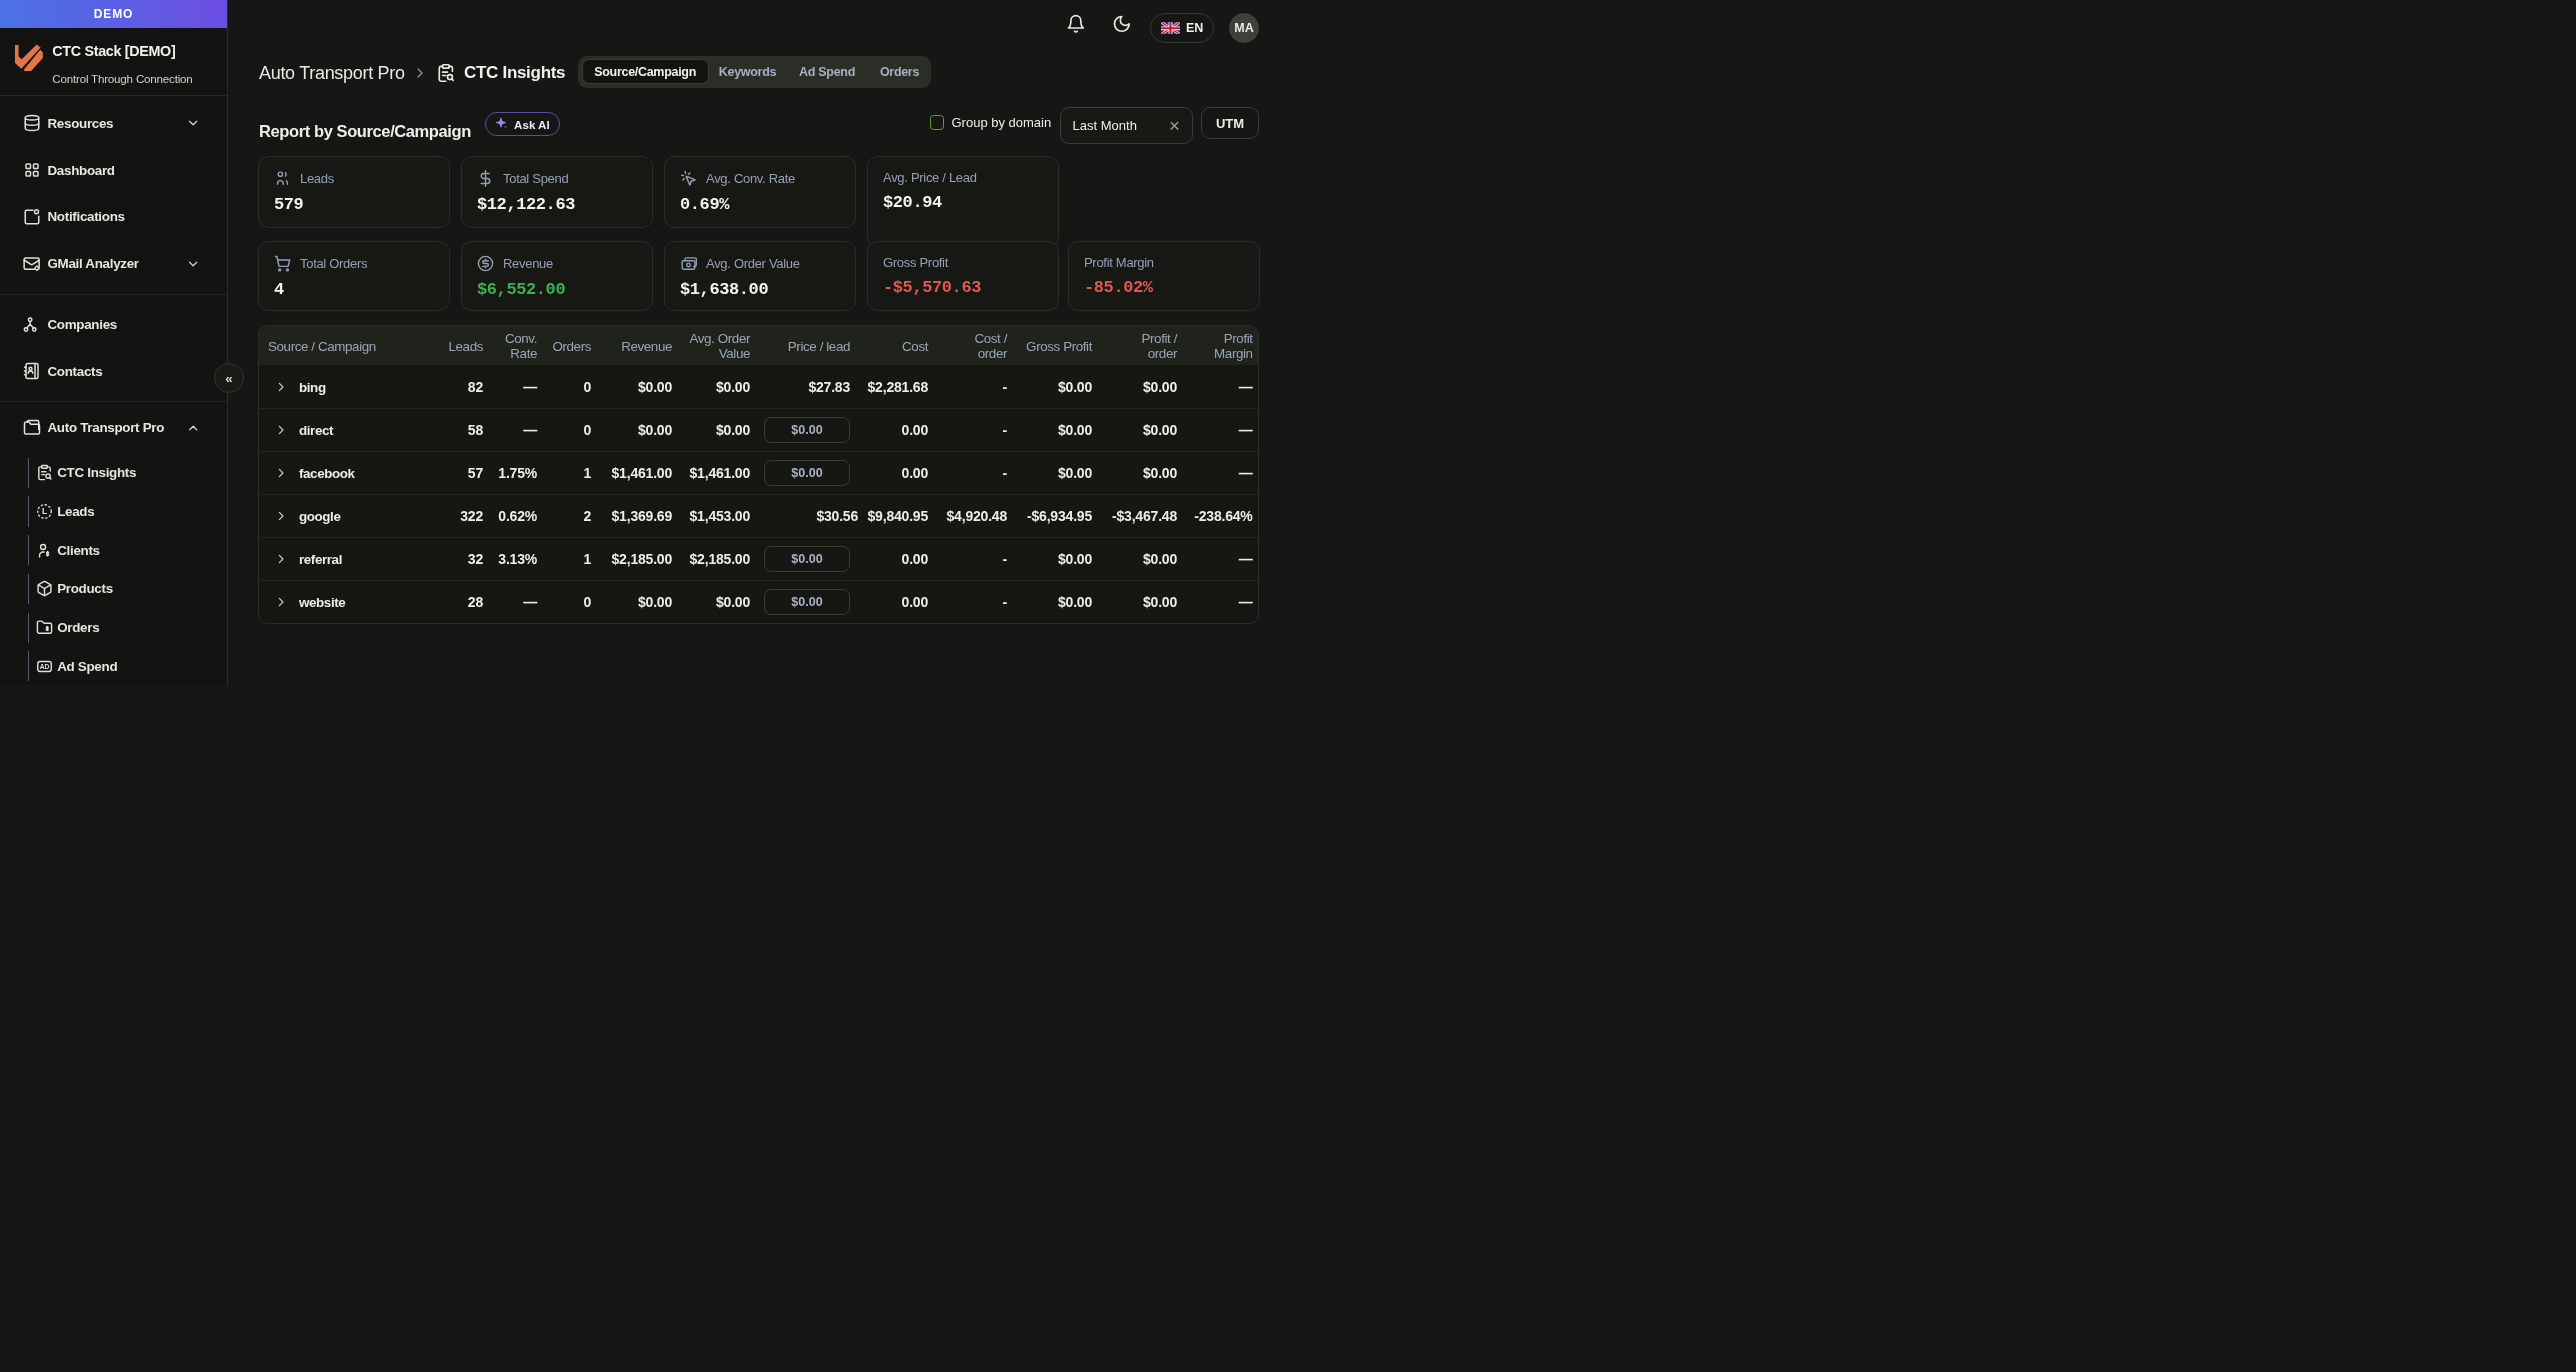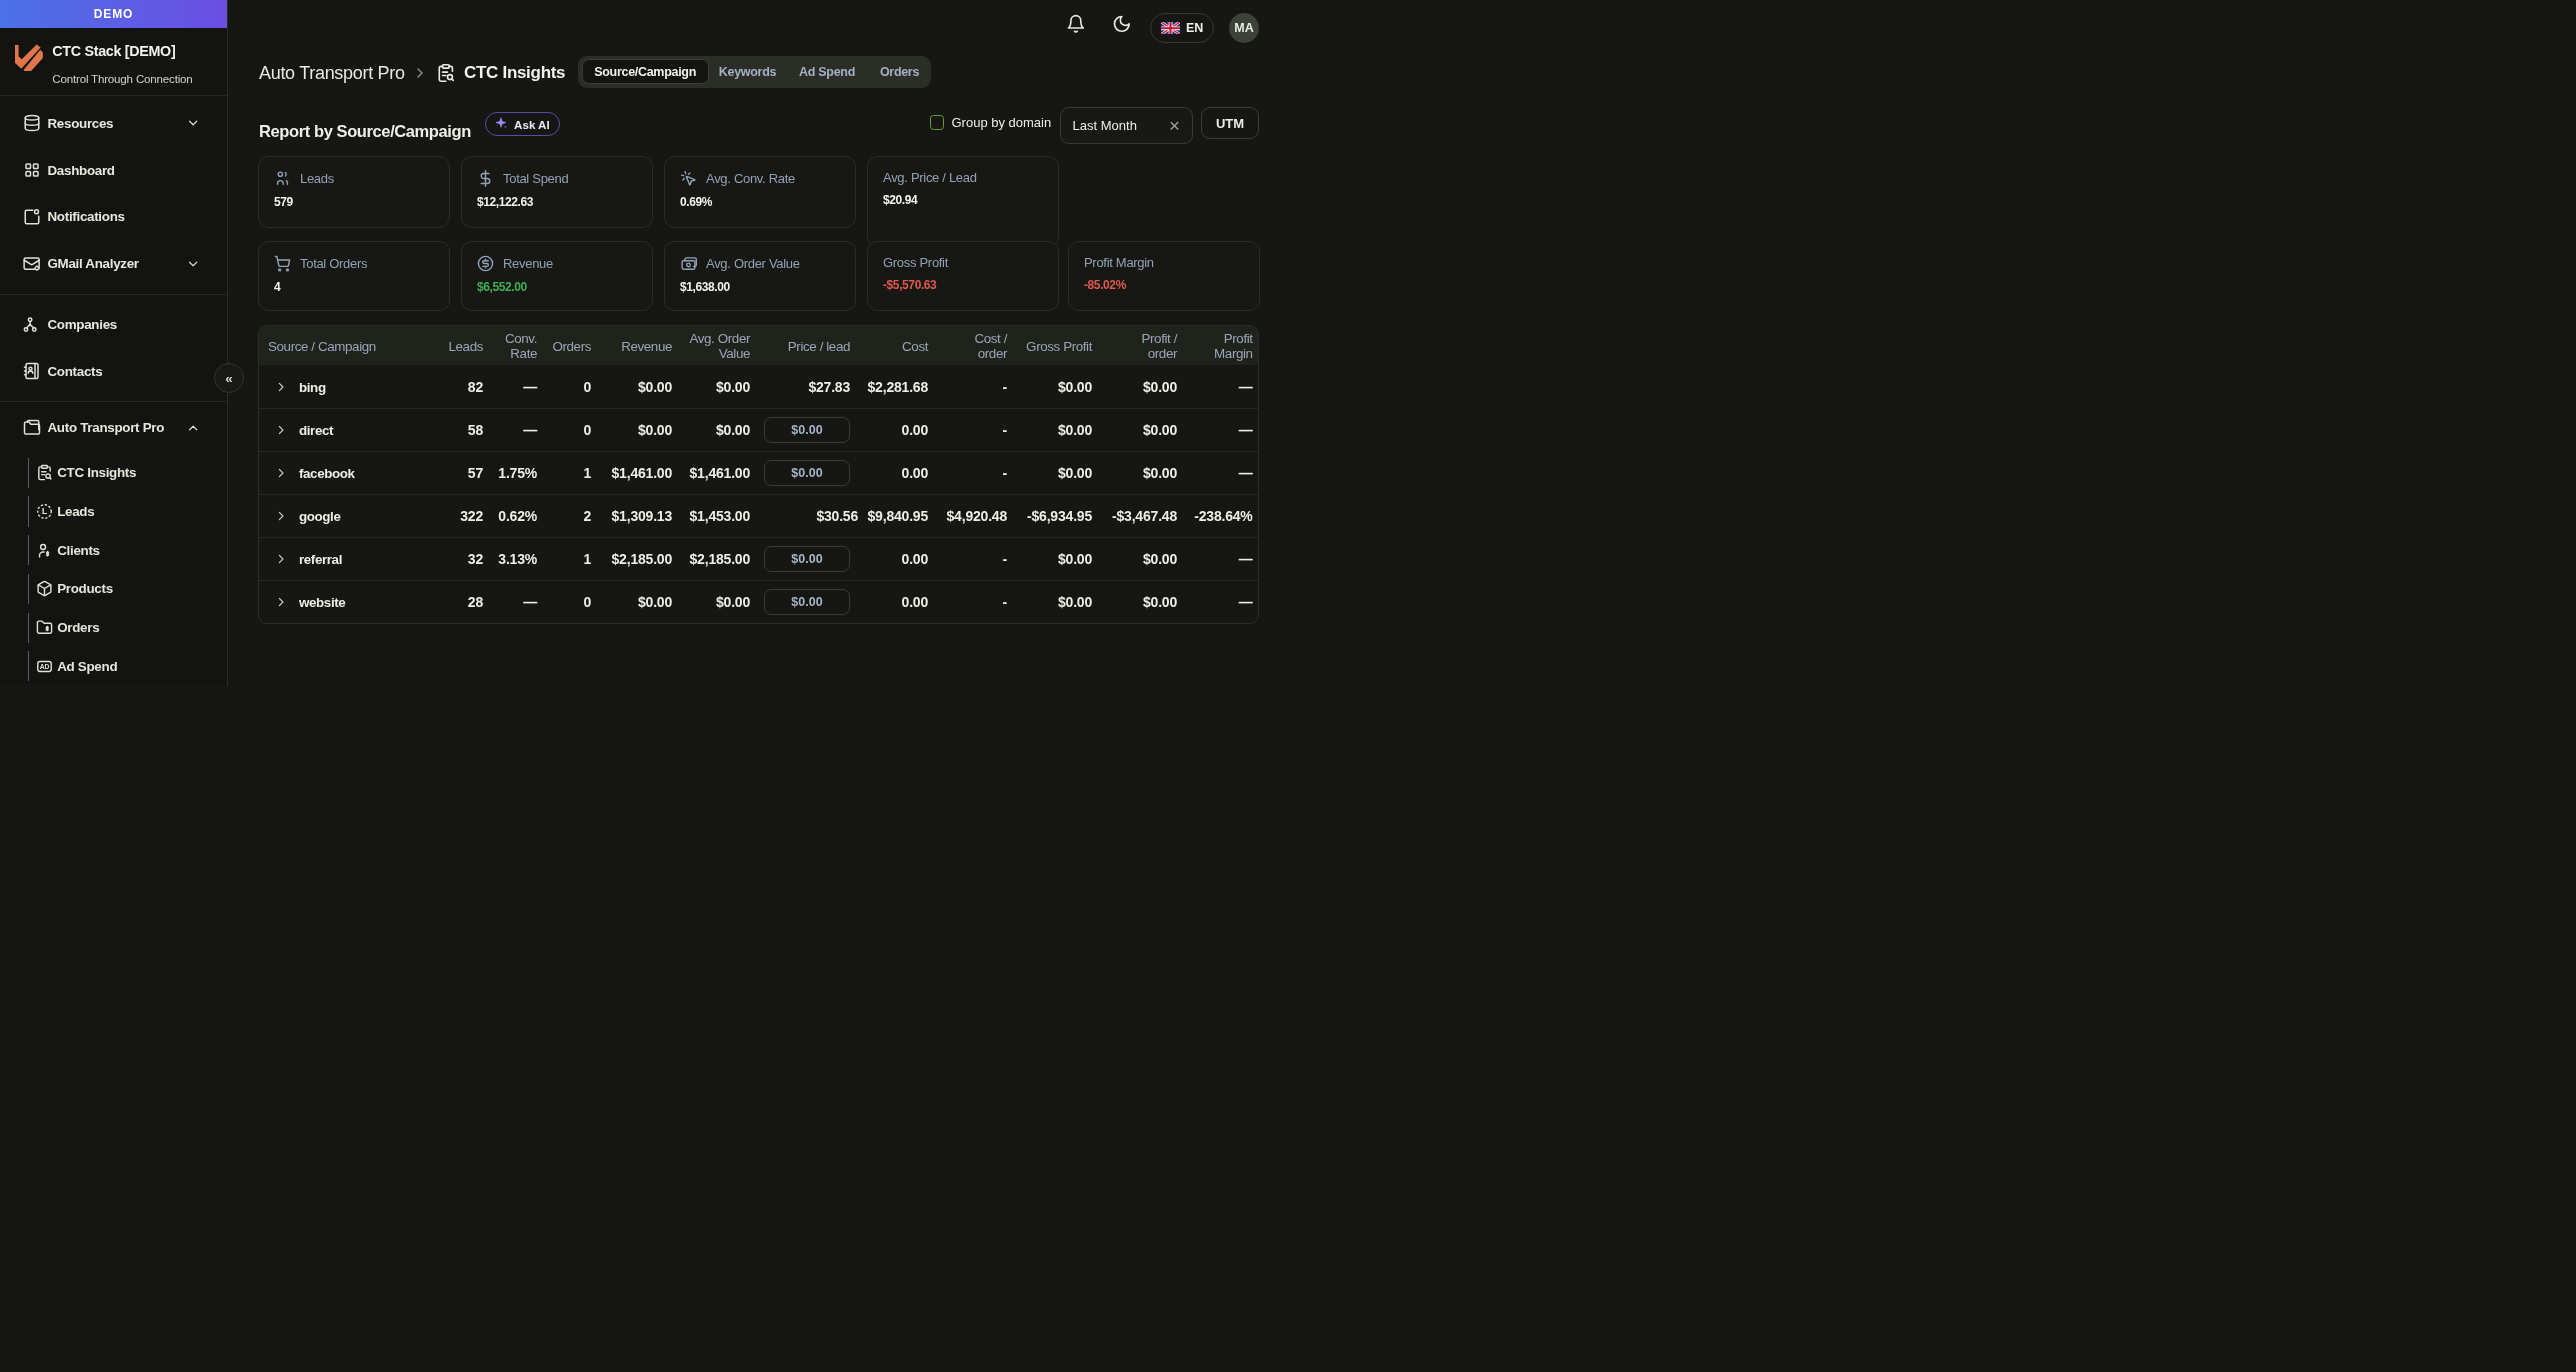--- a/index.html
+++ b/index.html
@@ -44,21 +44,21 @@
 #askai { position:absolute; left:485px; top:112px; width:75px; height:24px; border:0.9px solid #5b4ba2; border-radius:12.5px; display:flex; align-items:center; justify-content:center; gap:5.4px; font-size:11.6px; font-weight:600; color:#ece9f5; }
 #gbd { position:absolute; left:930px; top:115px; display:flex; align-items:center; gap:7.2px; font-size:13px; color:#eceee5; white-space:nowrap; }
 #gbd .cb { width:14.3px; height:14.3px; border:1.3px solid #62a12e; border-radius:3.6px; background:transparent; }
 #lastmonth { position:absolute; left:1060px; top:107px; width:133px; height:37px; border:0.9px solid #3a3c34; border-radius:9px; background:#181914; display:flex; align-items:center; font-size:13px; color:#eceee5; padding:0 11.6px; }
 #lastmonth .x { margin-left:auto; color:#9b9f94; font-size:14.3px; }
 #utm { position:absolute; left:1201px; top:107px; width:58px; height:32px; border:0.9px solid #3a3c34; border-radius:9px; display:flex; align-items:center; justify-content:center; font-size:13px; font-weight:600; color:#eceee5; }
 
 .card { position:absolute; width:192px; background:#171814; border:0.9px solid #2b2d26; border-radius:10.7px; padding:12.5px 15px; }
 .card .lbl { display:flex; align-items:center; gap:9px; font-size:13px; letter-spacing:-0.3px; color:#94a0b5; white-space:nowrap; }
 .card .lbl svg { color:#94a0b5; }
-.card .val { margin-top:8px; font-size:12px; letter-spacing:-0.4px; font-weight:bold; color:#f2f3ec; }
+.card .val { margin-top:8px; font-size:17px; letter-spacing:-0.4px; font-weight:bold; color:#f2f3ec;font-family:Liberation Mono, monospace; }
 .val.green { color:#3fae52; }
 .val.red { color:#de5950; }
 
 #tbl { position:absolute; left:258px; top:325px; width:1001px; border:0.9px solid #2b2d27; border-radius:9px; overflow:hidden; background:#161713; }
 #thead { position:relative; height:39px; background:#20231c; font-size:13.4px; letter-spacing:-0.4px; color:#9aa5b6; }
 #thead span { position:absolute; top:50%; transform:translateY(-50%); text-align:right; line-height:15px; white-space:nowrap; }
 .trow { position:relative; height:43px; border-top:0.9px solid #24261f; font-size:13.4px; }
 .trow .chev { position:absolute; left:15px; top:50%; transform:translateY(-50%); color:#c7cabf; }
 .trow .nm { position:absolute; left:40px; top:50%; transform:translateY(-50%); font-weight:600; color:#eceee5; font-size:13.4px; letter-spacing:-0.4px; }
 .trow b { position:absolute; top:50%; transform:translateY(-50%); font-weight:bold; color:#edefe6; white-space:nowrap; font-size:14px; letter-spacing:-0.2px; }
@@ -400,21 +400,21 @@
       <b style="right:5.4px">—</b>
   </div>
   <div class="trow">
     <svg class="chev" width="14.3" height="14.3" viewBox="0 0 24 24" fill="none" stroke="currentColor" stroke-width="2" stroke-linecap="round" stroke-linejoin="round">
         <path d="m9 18 6-6-6-6"></path>
       </svg>
       <span class="nm">google</span>
     <b style="right:775px">322</b>
       <b style="right:721px">0.62%</b>
       <b style="right:667px">2</b>
-    <b style="right:586px">$1,309.13</b>
+    <b style="right:586px">$1,369.69</b>
       <b style="right:508px">$1,453.00</b>
       <b style="right:400px">$30.56</b>
     <b style="right:330px">$9,840.95</b>
       <b style="right:251px">$4,920.48</b>
       <b style="right:166px">-$6,934.95</b>
     <b style="right:81px">-$3,467.48</b>
       <b style="right:5.4px">-238.64%</b>
   </div>
   <div class="trow">
     <svg class="chev" width="14.3" height="14.3" viewBox="0 0 24 24" fill="none" stroke="currentColor" stroke-width="2" stroke-linecap="round" stroke-linejoin="round">

